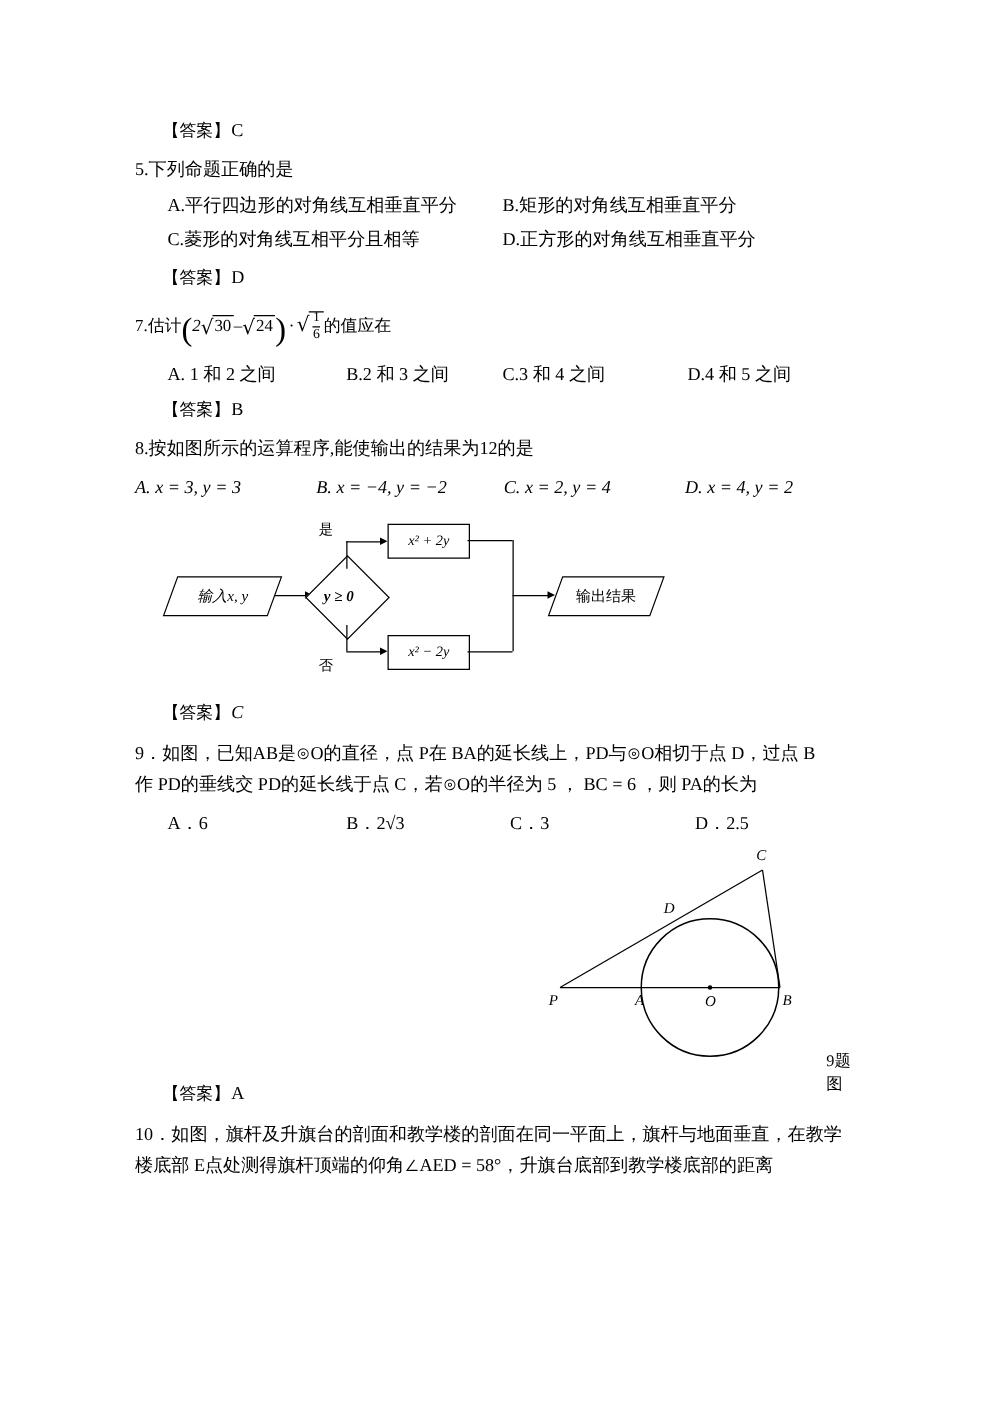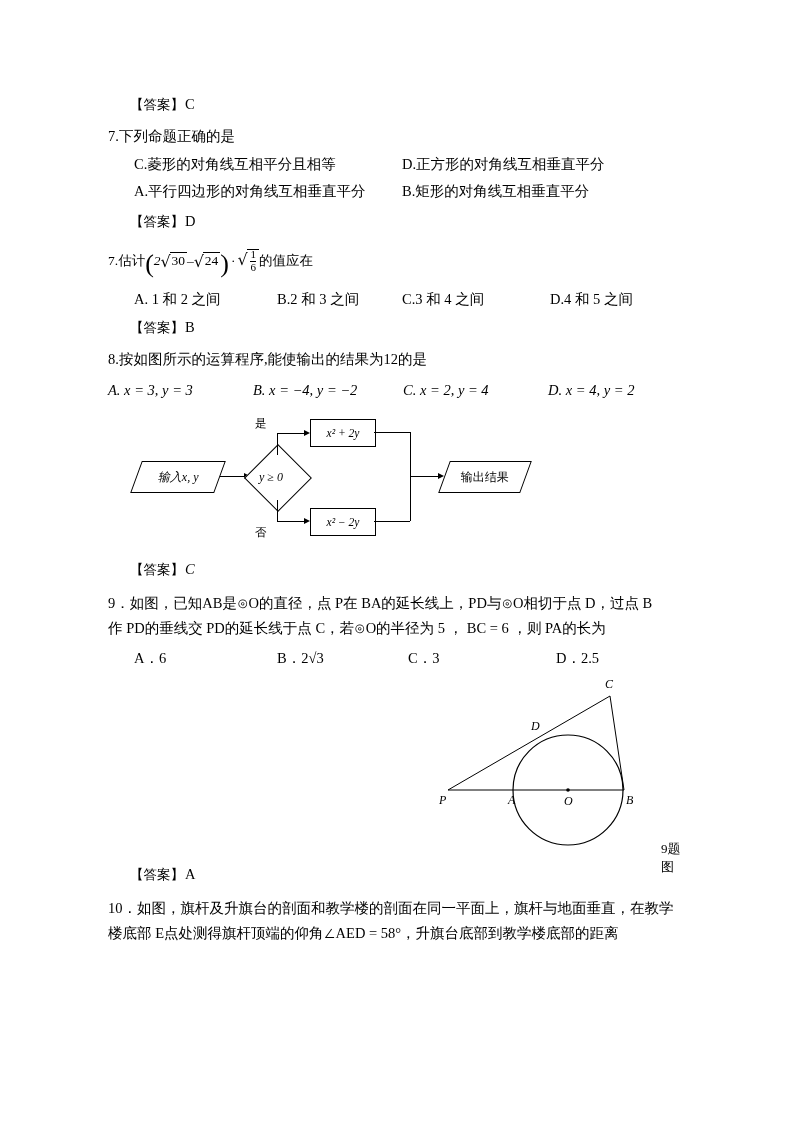--- a/index.html
+++ b/index.html
@@ -122,20 +122,21 @@
   .diamond {
     position: absolute;
     border: 1px solid #000;
     background: #fff;
     transform: rotate(45deg);
   }
   .diamond-label {
     position: absolute;
     font-size: 12px;
     white-space: nowrap;
+    font-weight: bold;
   }
   .ln { position: absolute; background: #000; }
   .hln { height: 1px; }
   .vln { width: 1px; }
   .arrow-r {
     position: absolute;
     width: 0; height: 0;
     border-top: 3.5px solid transparent;
     border-bottom: 3.5px solid transparent;
     border-left: 6px solid #000;
@@ -160,28 +161,28 @@
 <body>
 
 <div class="page">
   <div class="content">
 
     <div class="answer">
       <span class="bracket">【答案】</span><span class="val">C</span>
     </div>
 
     <div class="q">
-      <div class="line q-text">7.下列命题正确的是</div>
+      <div class="line q-text">5.下列命题正确的是</div>
+      <div class="opts">
+        <div class="o" style="width:268px;">A.平行四边形的对角线互相垂直平分</div>
+        <div class="o">B.矩形的对角线互相垂直平分</div>
+      </div>
       <div class="opts">
         <div class="o" style="width:268px;">C.菱形的对角线互相平分且相等</div>
         <div class="o">D.正方形的对角线互相垂直平分</div>
-      </div>
-      <div class="opts">
-        <div class="o" style="width:268px;">A.平行四边形的对角线互相垂直平分</div>
-        <div class="o">B.矩形的对角线互相垂直平分</div>
       </div>
     </div>
 
     <div class="answer" style="margin-top:12px;">
       <span class="bracket">【答案】</span><span class="val">D</span>
     </div>
 
     <div class="q" style="margin-top:18px;">
       <div class="line" style="font-size:13.5px;">
         <span>7.估计</span><span class="paren-big">(</span><span class="mi">2</span><span class="rad"><span class="radicand">30</span></span><span>–</span><span class="rad"><span class="radicand">24</span></span><span class="paren-big">)</span><span style="padding:0 2px;">·</span><span class="rad" style="padding-left:10px;"><span class="radicand" style="padding:0 3px;"><span class="frac"><span class="num">1</span><span class="den">6</span></span></span></span><span>的值应在</span>

